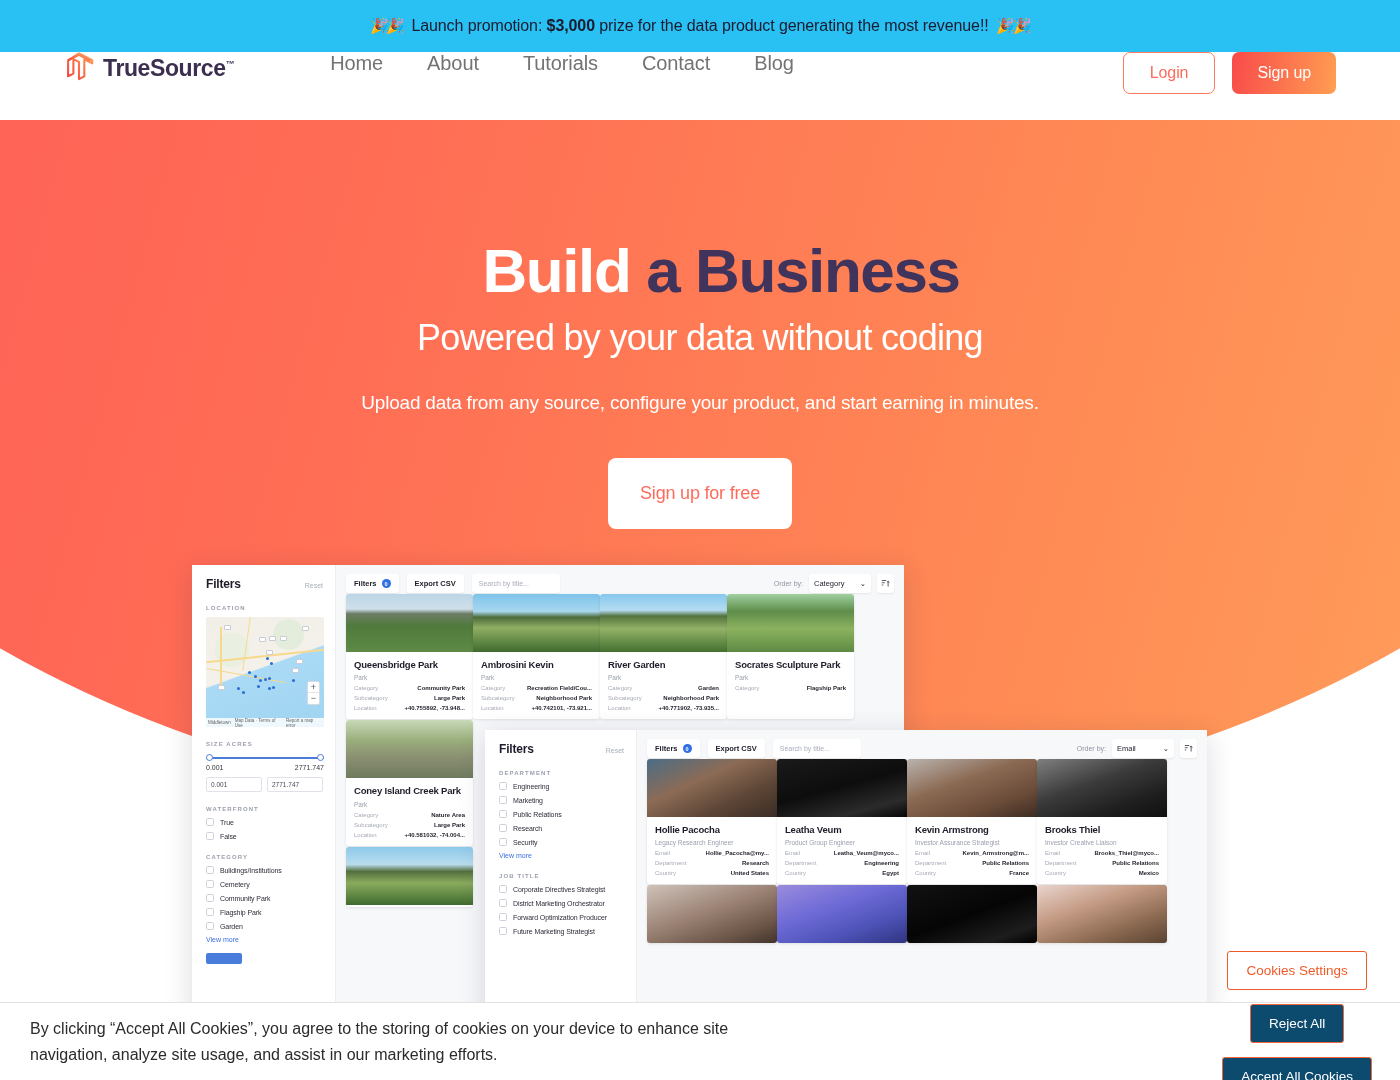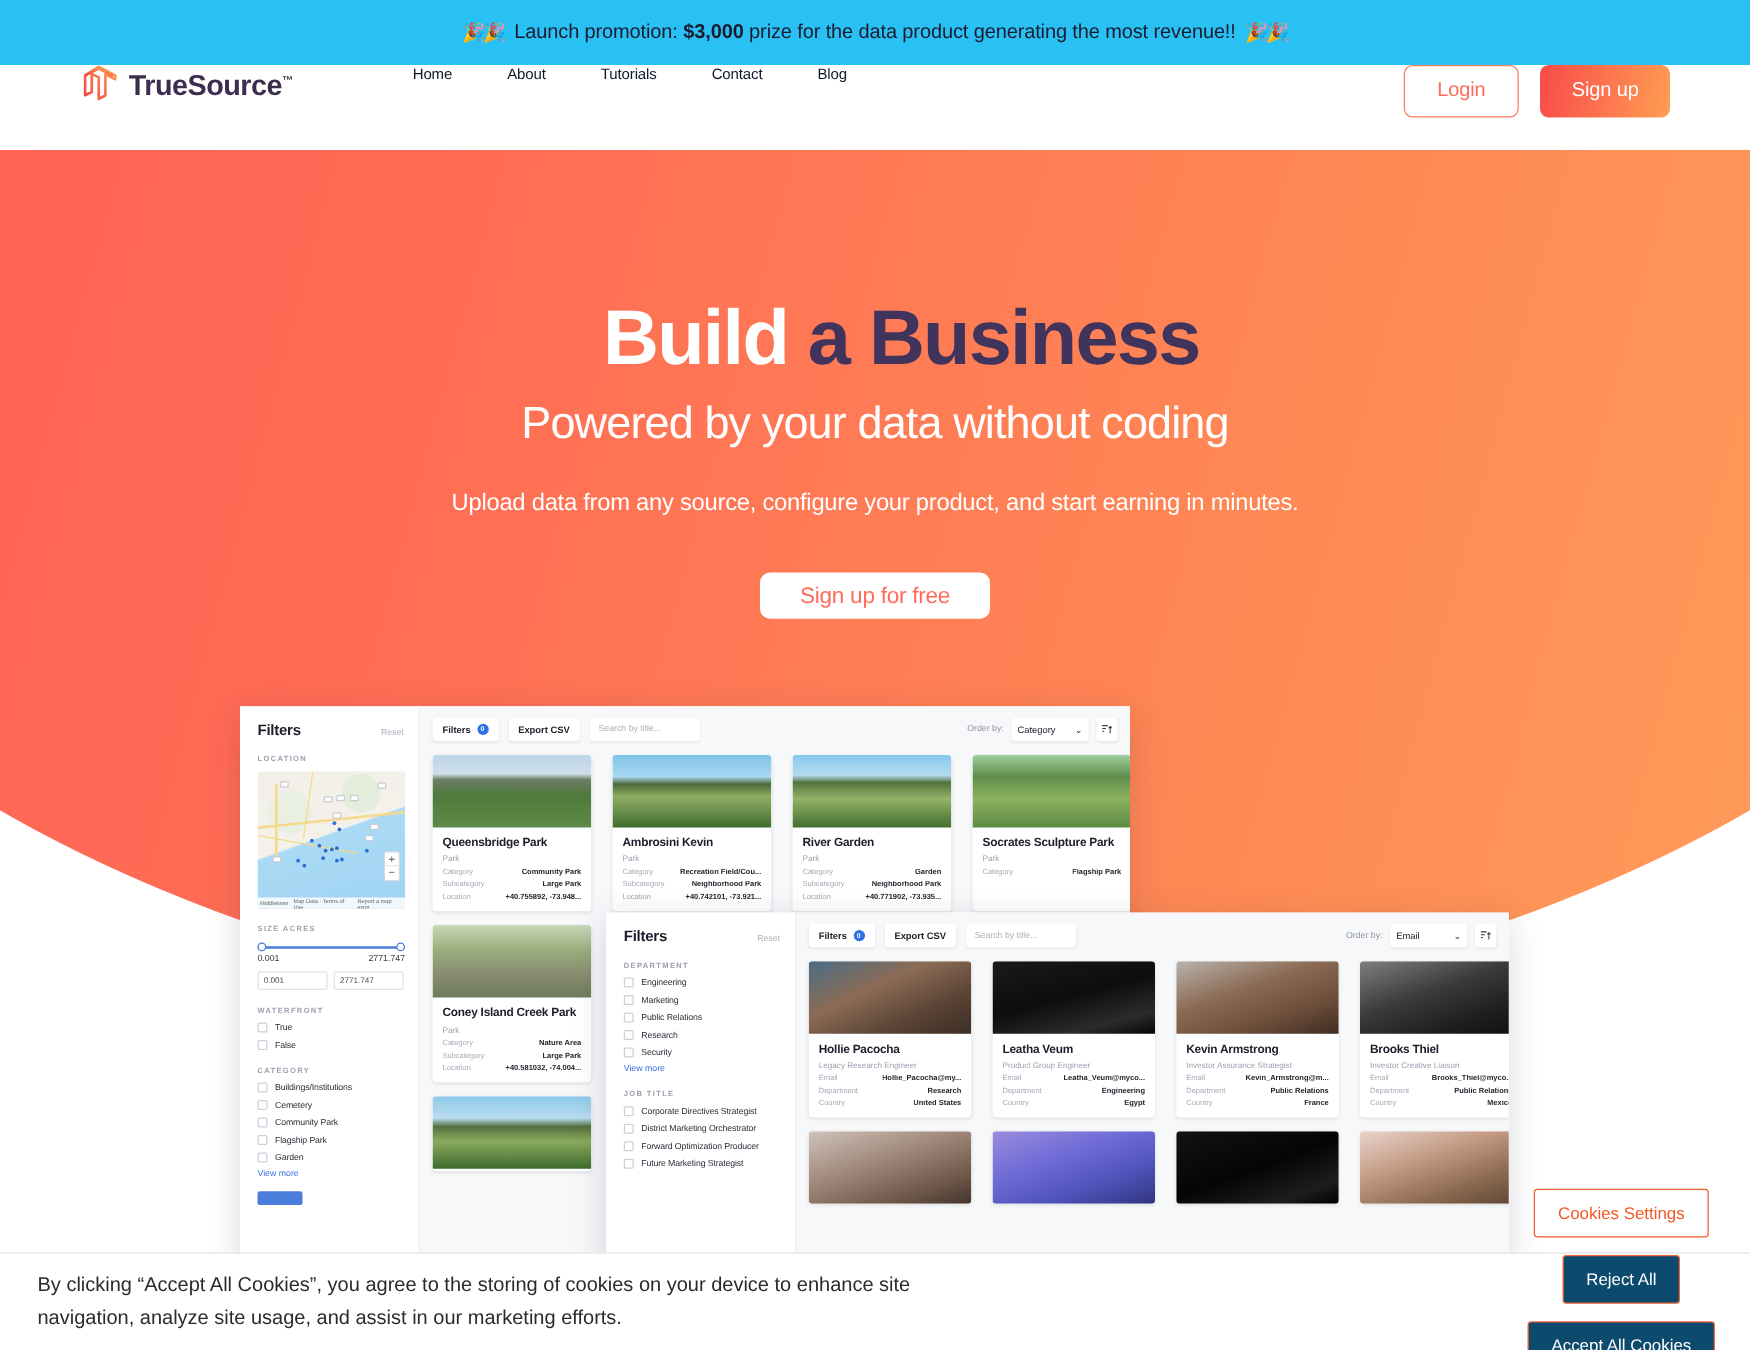--- a/index.html
+++ b/index.html
@@ -28,21 +28,21 @@
   .logo-wrap{ display:flex; align-items:center; gap:9px; }
   .logo-mark{ width:30px; height:32px; display:block; }
   .logo-text{
     font-size:23px; font-weight:700; color:#3b2e4f; letter-spacing:-0.4px;
     position:relative;
   }
   .logo-tm{ font-size:9px; vertical-align:super; color:#3b2e4f; font-weight:700;}
 
   .nav-links{ display:flex; gap:44px; margin-left:96px; }
   .nav-link{
-    font-size:12px; color:#0f172a; text-decoration:none; cursor:pointer;
+    font-size:20px; color:#737373; text-decoration:none; cursor:pointer;
     letter-spacing:-0.1px;
   }
   .nav-actions{ margin-left:auto; display:flex; align-items:center; gap:17px; }
   .btn-login{
     border:1px solid #FF7A59; color:#FF6B5B; background:#fff;
     padding:11px 26px; border-radius:7px; font-size:16px; cursor:pointer;
     letter-spacing:-0.1px;
   }
   .btn-signup{
     border:none; color:#fff;
@@ -73,21 +73,21 @@
   .hero-h1 .d{ color:#40335C; }
   .hero-h2{
     margin-top:14px; font-size:36px; color:#fff; font-weight:400;
     letter-spacing:-0.7px;
   }
   .hero-sub{
     margin-top:33px; font-size:19px; color:#fff; letter-spacing:-0.2px;
   }
   .hero-cta{
     margin-top:44px; background:#fff; color:#FF6B5B; border:none;
-    font-size:18px; padding:8px 32px; border-radius:8px; cursor:pointer;
+    font-size:18px; padding:25px 32px; border-radius:8px; cursor:pointer;
     letter-spacing:-0.2px;
   }
 
   
   .shots{ position:absolute; top:0; left:0; width:1160px; height:1080px; z-index:10; pointer-events:none;}
   .shot{
     position:absolute; background:#fff; pointer-events:auto;
     box-shadow:0 6px 26px rgba(40,30,60,.16);
     overflow:hidden; font-size:8px; color:#2e2e3a;
   }
@@ -153,21 +153,21 @@
   .order-lbl{ font-size:7px; color:#8f94a1;}
   .order-sel{
     background:#fff; border-radius:3px; box-shadow:0 1px 2px rgba(0,0,0,.08);
     height:19px; width:62px; display:flex; align-items:center; justify-content:space-between;
     padding:0 5px; font-size:7.5px; color:#22222e; cursor:pointer;
   }
   .sort-btn{
     background:#fff; border-radius:3px; box-shadow:0 1px 2px rgba(0,0,0,.08);
     height:19px;width:17px;display:flex;align-items:center;justify-content:center;cursor:pointer;
   }
-  .grid{ display:flex; gap:17px; margin-top:11px; }
+  .grid{ display:flex; gap:0; margin-top:1px; }
   .card{
     width:127px; background:#fff; border-radius:3px; box-shadow:0 1px 3px rgba(0,0,0,.10);
     overflow:hidden; flex:none;
   }
   .card-img{ width:100%; height:58px; }
   .card-body{ padding:7px 8px 8px;}
   .card-title{ font-size:9.5px; font-weight:700; color:#1d1d2b; line-height:1.2; letter-spacing:-0.2px;}
   .card-sub{ font-size:6.5px; color:#9ba0ad; margin-top:4px;}
   .kv{ display:flex; justify-content:space-between; gap:6px; margin-top:4px; font-size:6px;}
   .kv .k{ color:#a5aab6;}

